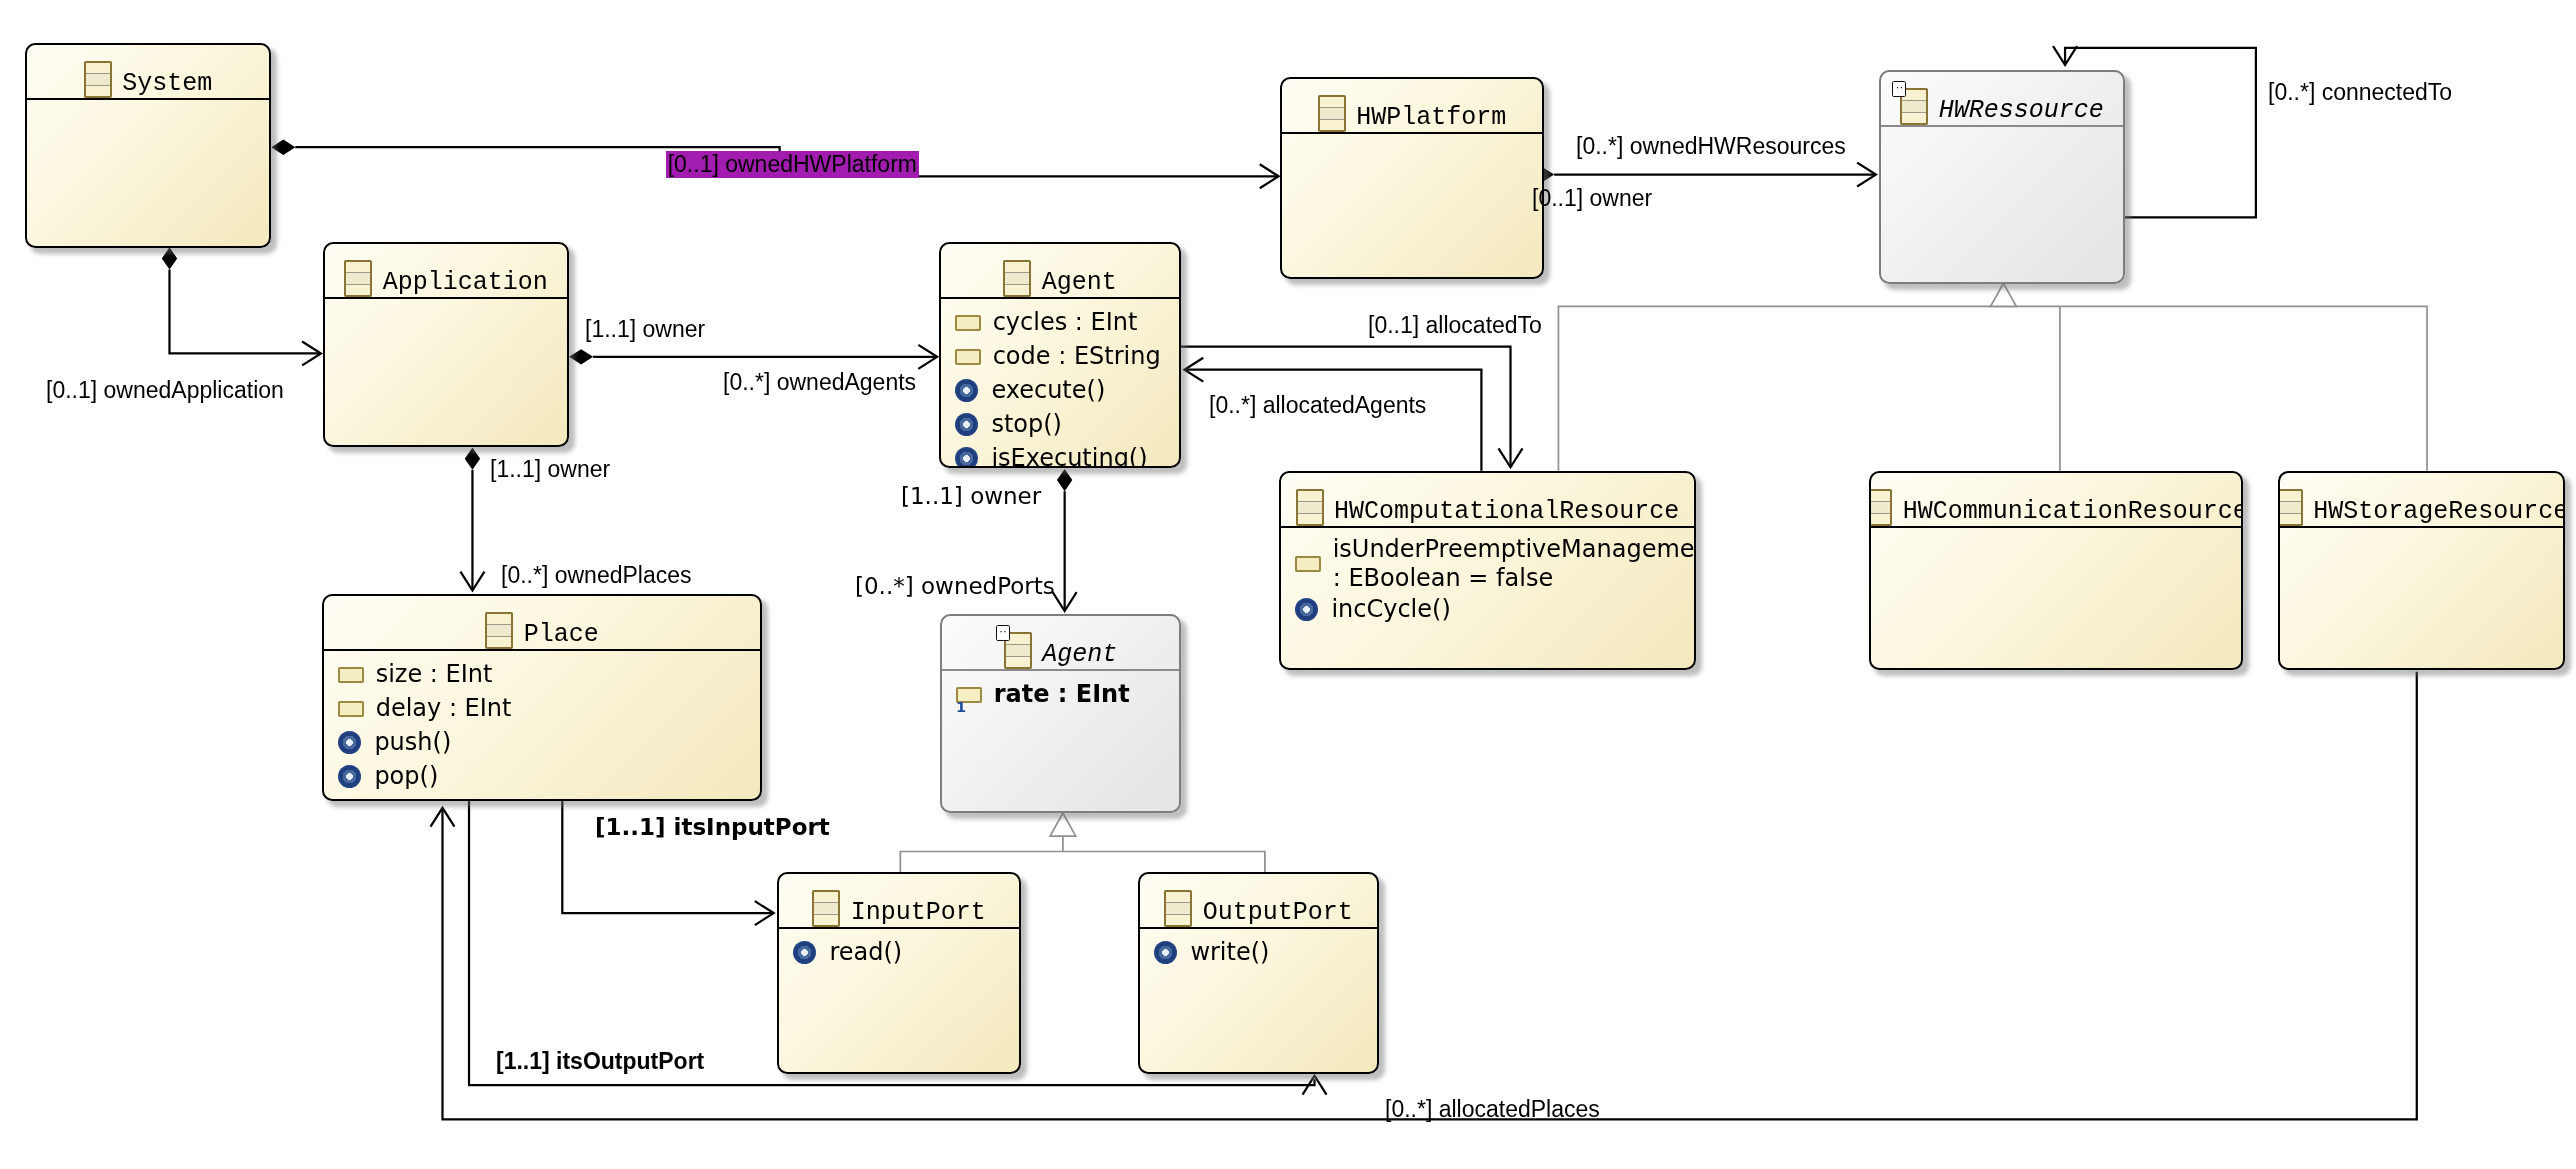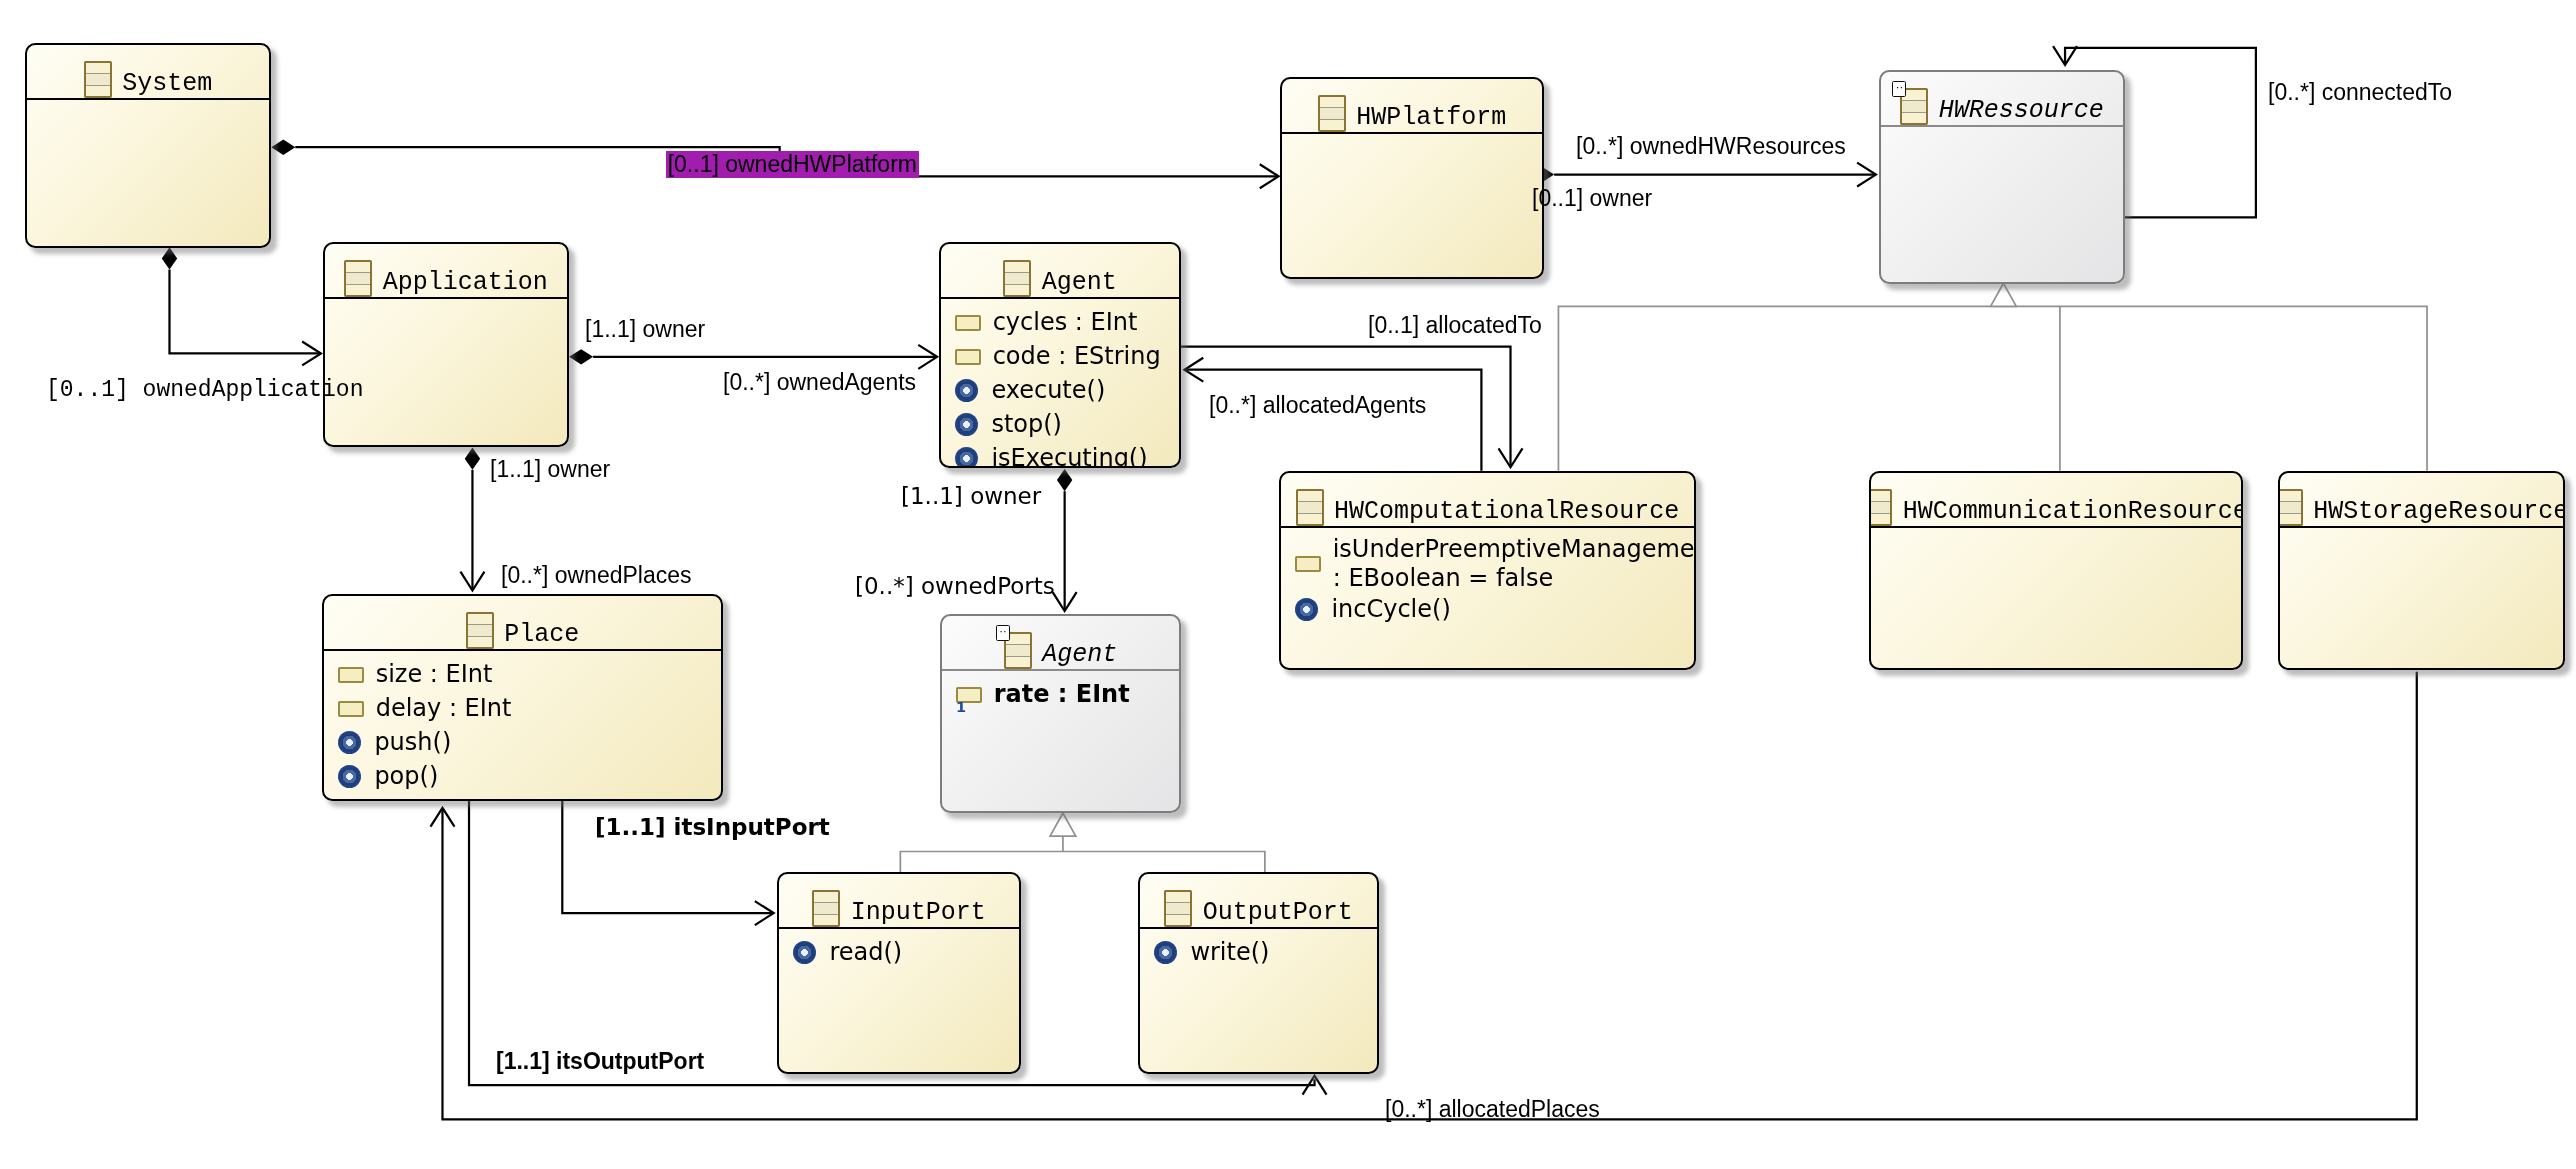--- a/index.html
+++ b/index.html
@@ -238,21 +238,21 @@
       <span class="eclass-icon">
         <span class="seg"></span>
           <span class="seg mid"></span>
           <span class="seg"></span>
 
       </span>
       <span class="title-text">HWStorageResource</span>
     </div>
     <div class="uml-body"></div>
   </div>
-    <div class="uml-class" style="left: 322px; top: 594px; width: 401px; height: 207px;">
+    <div class="uml-class" style="left: 322px; top: 594px; width: 440px; height: 207px;">
     <div class="uml-title">
       <span class="eclass-icon">
         <span class="seg"></span>
           <span class="seg mid"></span>
           <span class="seg"></span>
 
       </span>
       <span class="title-text">Place</span>
     </div>
     <div class="uml-body">
@@ -326,21 +326,21 @@
     <span class="txt">write()</span>
   </div>
       </div>
   </div>
   </div>
 <div id="label-layer">
     <div class="edge-label bg" style="left: 666px; top: 151px;">[0..1] ownedHWPlatform</div>
     <div class="edge-label" style="left: 1576px; top: 133px; text-align: right;">[0..*] ownedHWResources</div>
     <div class="edge-label" style="left: 1532px; top: 185px;">[0..1] owner</div>
     <div class="edge-label" style="left: 2268px; top: 79px;">[0..*] connectedTo</div>
-    <div class="edge-label" style="left: 46px; top: 377px; font-family: Liberation Mono, monospace;">[0..1] ownedApplication</div>
+    <div class="edge-label" style="left: 46px; top: 377px;">[0..1] ownedApplication</div>
     <div class="edge-label" style="left: 585px; top: 316px;">[1..1] owner</div>
     <div class="edge-label" style="left: 723px; top: 369px;">[0..*] ownedAgents</div>
     <div class="edge-label" style="left: 1368px; top: 312px;">[0..1] allocatedTo</div>
     <div class="edge-label" style="left: 1209px; top: 392px;">[0..*] allocatedAgents</div>
     <div class="edge-label" style="left: 490px; top: 456px;">[1..1] owner</div>
     <div class="edge-label" style="left: 501px; top: 562px;">[0..*] ownedPlaces</div>
     <div class="edge-label wide" style="left: 901px; top: 483px;">[1..1] owner</div>
     <div class="edge-label wide" style="left: 855px; top: 573px;">[0..*] ownedPorts</div>
     <div class="edge-label bold wide" style="left: 595px; top: 814px;">[1..1] itsInputPort</div>
     <div class="edge-label bold" style="left: 496px; top: 1048px;">[1..1] itsOutputPort</div>

